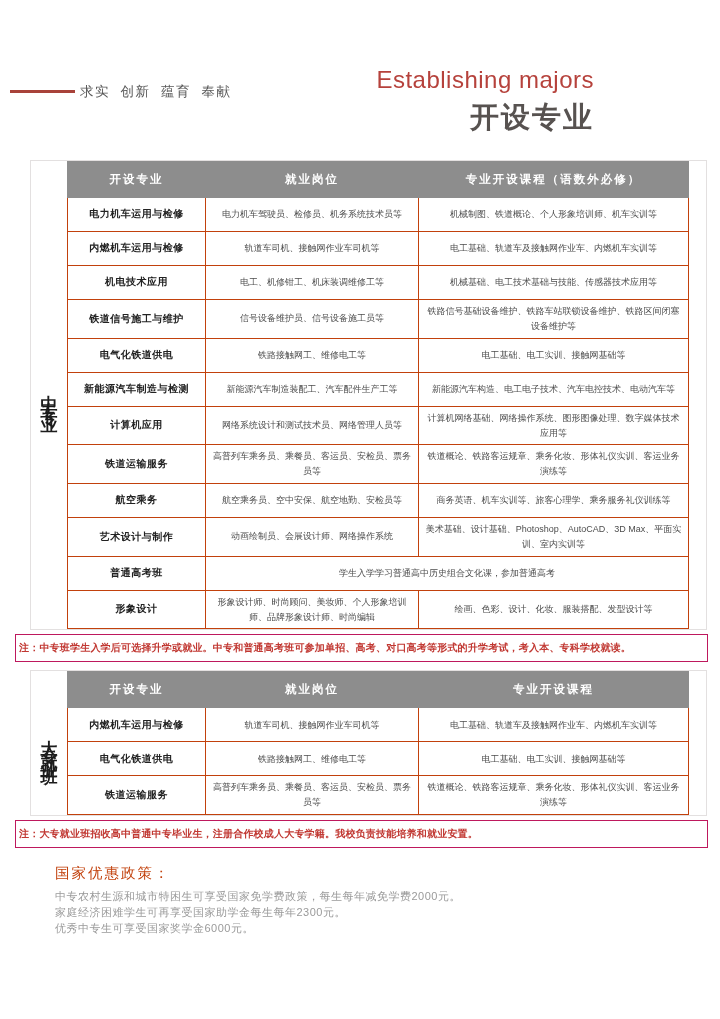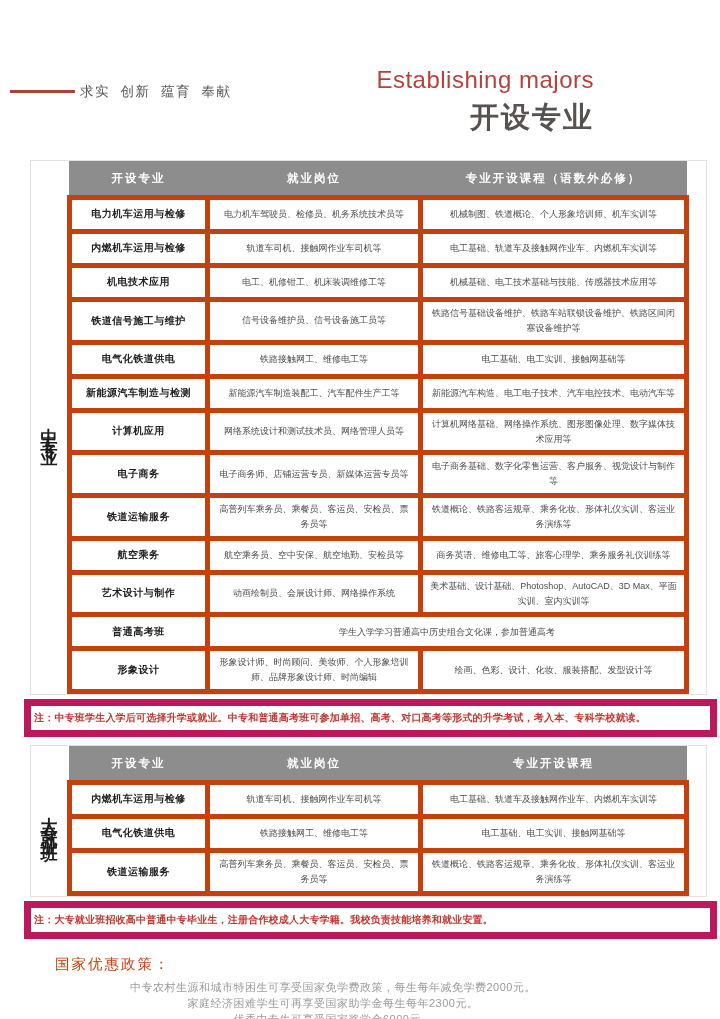--- a/index.html
+++ b/index.html
@@ -24,35 +24,35 @@
   .section { margin-left:17px; width:677px; border:1px solid #e3e0e0;
              display:flex; align-items:stretch; background:#fff; }
   .side-strip { width:36px; display:flex; align-items:center; justify-content:center; }
   .side-label { writing-mode:vertical-rl; text-orientation:upright;
                 font-size:17px; font-weight:700; color:#1c1c1c; letter-spacing:7px; }
   .tbl-wrap { flex:1; padding-right:17px; }
   table { width:100%; border-collapse:collapse; table-layout:fixed; }
   col.c1 { width:138px; } col.c2 { width:213px; }
   th { background:#8d8d8d; color:#ffffff; font-size:11.5px; font-weight:700;
        letter-spacing:2px; height:36px; border:1px solid #8d8d8d; }
-  td { border:5px solid #c2410c; text-align:center; vertical-align:middle;
+  td { border:1px solid #c2410c; text-align:center; vertical-align:middle;
        font-size:9px; color:#4d4d4d; height:34px; padding:4px 6px; line-height:1.65; }
   td.major { font-size:10px; font-weight:700; color:#222222; letter-spacing:0.5px; }
 
   
-  .note { margin-left:11px; margin-top:4px; width:693px; min-height:28px;
-          border:7px solid #be185d; display:flex; align-items:center;
+  .note { margin-left:2px; margin-top:4px; width:693px; min-height:28px;
+          border:1px solid #be185d; display:flex; align-items:center;
           padding:5px 3px; }
   .note span { font-size:10px; font-weight:700; color:#c13832; letter-spacing:0.2px; line-height:1.4; }
   .gap8 { height:8px; }
 
   
   .policy { margin:16px 0 0 42px; }
   .policy-title { font-size:14.5px; color:#c2410c; letter-spacing:2px; margin-bottom:6px; }
-  .policy-line { font-size:11px; color:#9a9a9a; line-height:1.45; letter-spacing:0.5px;text-align:center; }
+  .policy-line { font-size:11px; color:#9a9a9a; line-height:1.45; letter-spacing:0.5px; }
 </style>
 </head>
 <body>
 
 <div class="page">
 
   <div class="hdr">
     <div class="red-line"></div>
     <div class="motto">求实  创新  蕴育  奉献</div>
     <div class="title-block">
@@ -109,33 +109,28 @@
               <td class="major">新能源汽车制造与检测</td>
               <td>新能源汽车制造装配工、汽车配件生产工等</td>
               <td>新能源汽车构造、电工电子技术、汽车电控技术、电动汽车等</td>
             </tr>
             <tr>
               <td class="major">计算机应用</td>
               <td>网络系统设计和测试技术员、网络管理人员等</td>
               <td>计算机网络基础、网络操作系统、图形图像处理、数字媒体技术应用等</td>
             </tr>
             <tr>
-              <td class="major">电子商务</td>
-              <td>电子商务师、店铺运营专员、新媒体运营专员等</td>
-              <td>电子商务基础、数字化零售运营、客户服务、视觉设计与制作等</td>
-            </tr>
-            <tr>
               <td class="major">铁道运输服务</td>
               <td>高普列车乘务员、乘餐员、客运员、安检员、票务员等</td>
               <td>铁道概论、铁路客运规章、乘务化妆、形体礼仪实训、客运业务演练等</td>
             </tr>
             <tr>
               <td class="major">航空乘务</td>
               <td>航空乘务员、空中安保、航空地勤、安检员等</td>
-              <td>商务英语、维修电工等、旅客心理学、乘务服务礼仪训练等</td>
+              <td>商务英语、机车实训等、旅客心理学、乘务服务礼仪训练等</td>
             </tr>
             <tr>
               <td class="major">艺术设计与制作</td>
               <td>动画绘制员、会展设计师、网络操作系统</td>
               <td>美术基础、设计基础、Photoshop、AutoCAD、3D Max、平面实训、室内实训等</td>
             </tr>
             <tr>
               <td class="major">普通高考班</td>
               <td colspan="2">学生入学学习普通高中历史组合文化课，参加普通高考</td>
             </tr>

